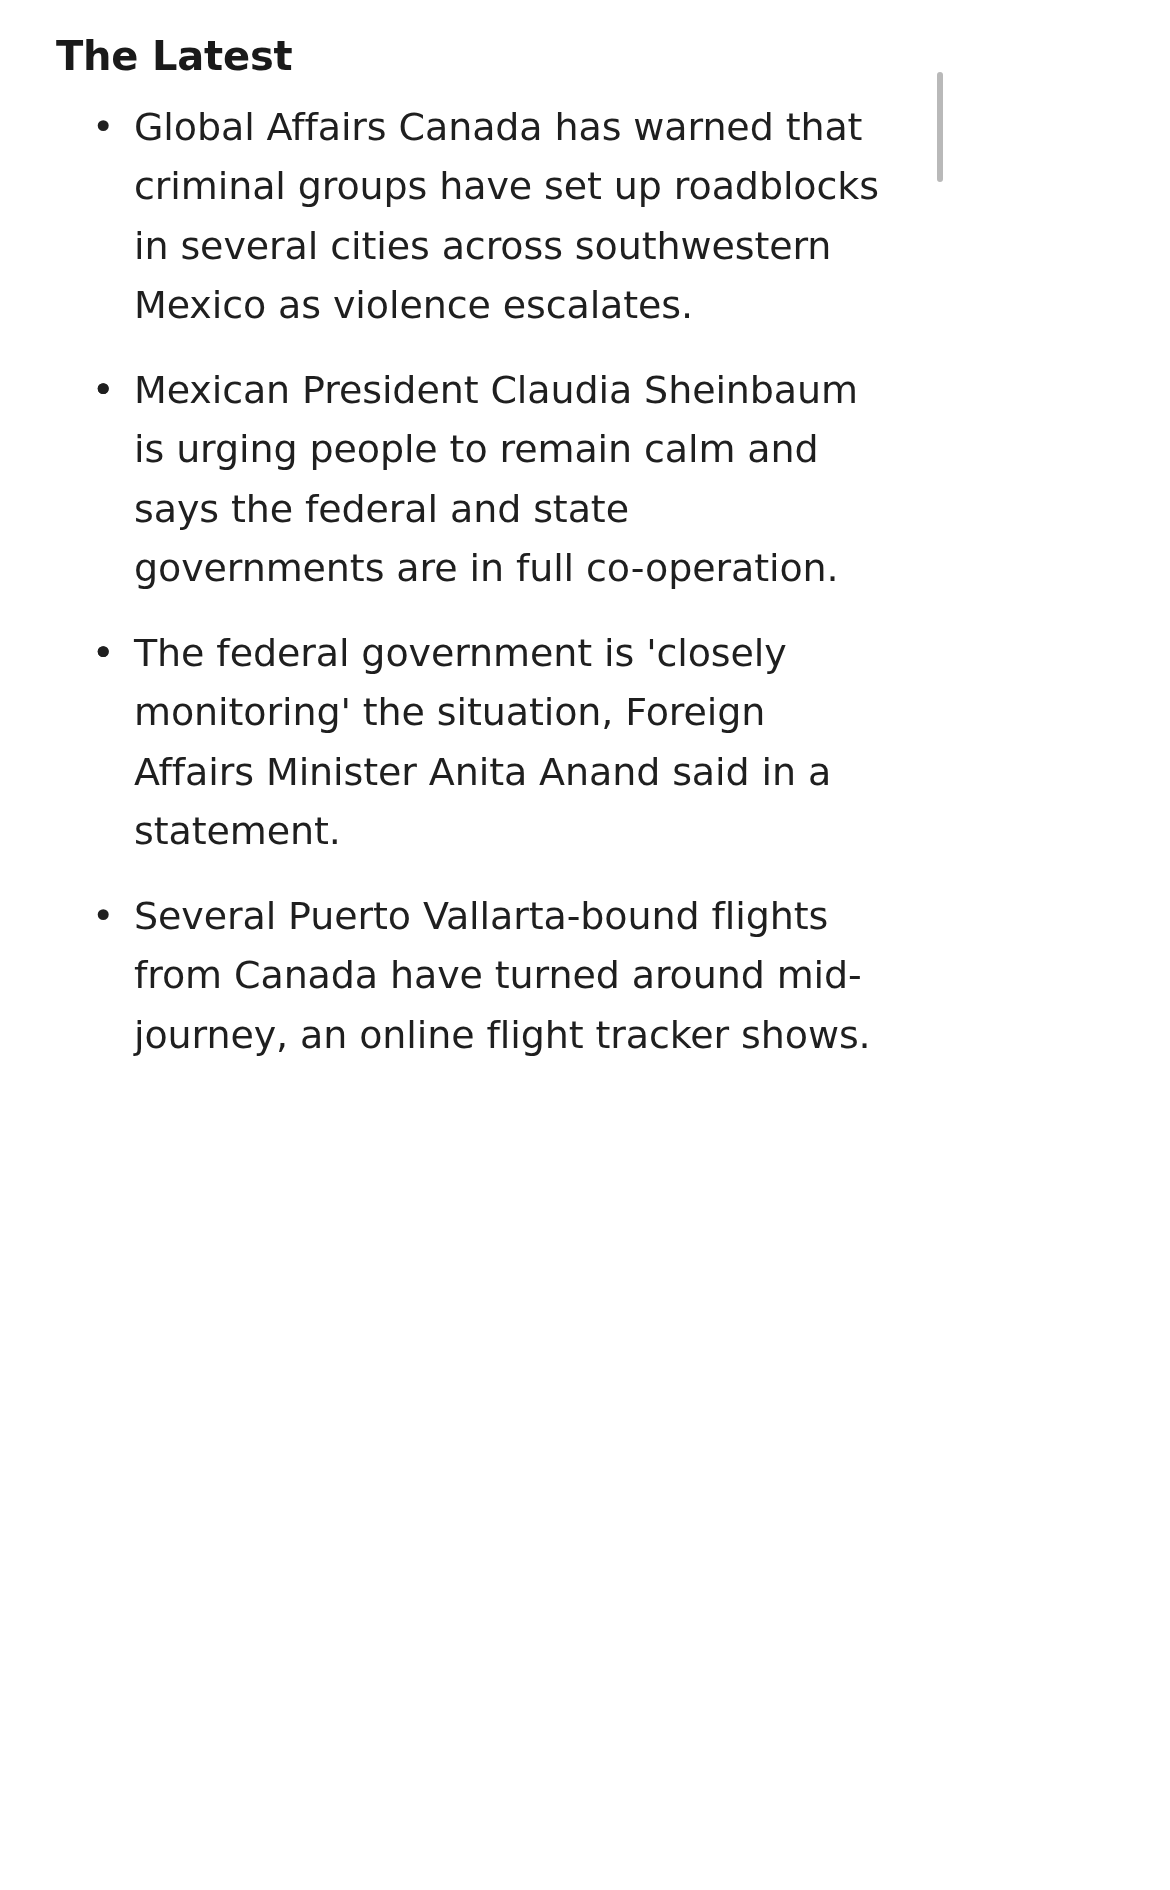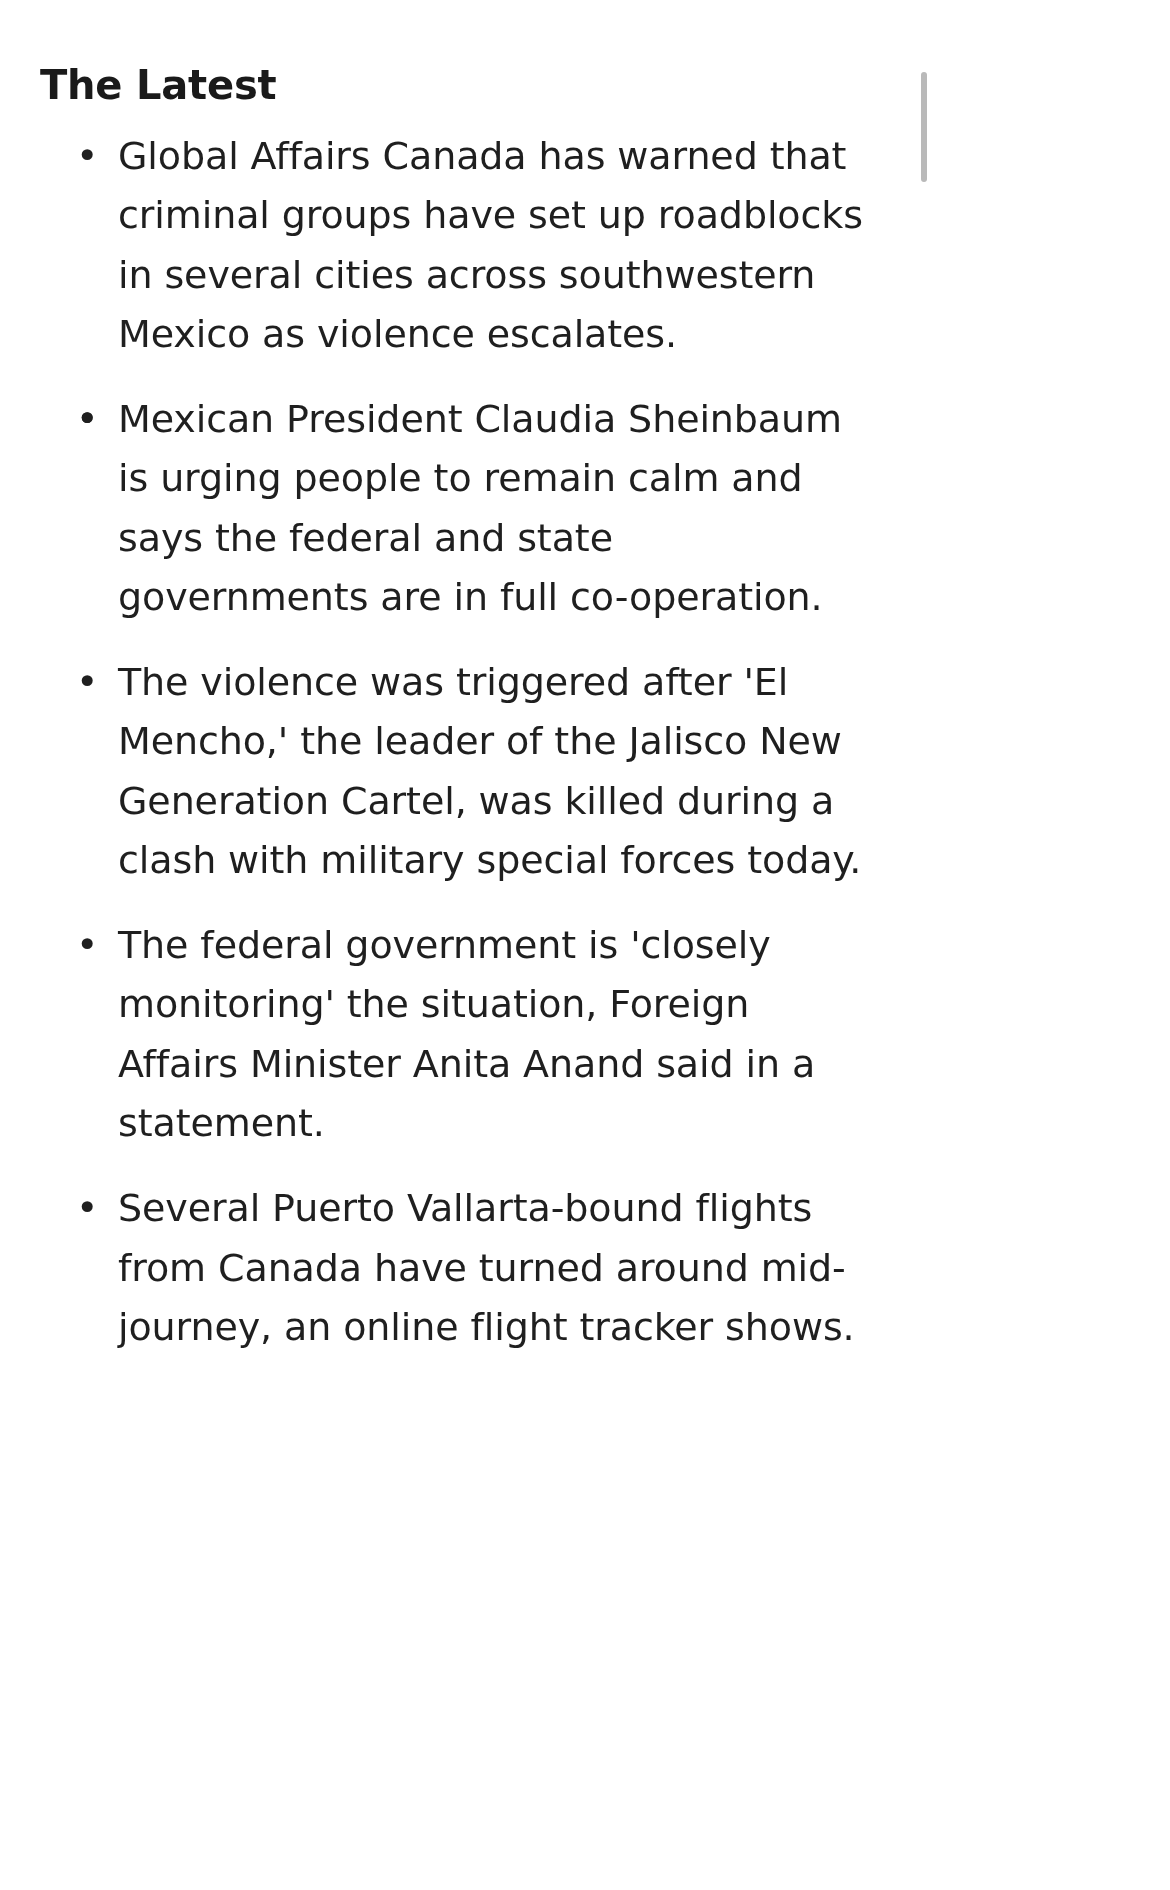--- a/index.html
+++ b/index.html
@@ -13,21 +13,22 @@
     overflow: hidden;
     font-family: "DejaVu Sans", sans-serif;
     color: #1a1a1a;
     position: relative;
   }
   .page {
     position: relative;
     width: 931px;
     height: 1890px;
     box-sizing: border-box;
-    padding: 61px 60px 0 40px;
+    padding: 32px 60px 0 40px;
+    margin-left: 16px;
   }
   .headline {
     font-size: 40px;
     font-weight: bold;
     line-height: 1.2;
     letter-spacing: -0.2px;
     margin: 0 0 18px 0;
     color: #1a1a1a;
   }
   ul.latest-list {
@@ -84,21 +85,20 @@
     </li>
     <li>
       <span class="bullet">•</span>
     </li>
     <li>
       <span class="bullet">•</span>
       <span>Mexican President Claudia Sheinbaum is urging people to remain calm and says the federal and state governments are in full co-operation.</span>
     </li>
     <li>
       <span class="bullet">•</span>
-      <span>The violence was triggered after 'El Mencho,' the leader of the Jalisco New Generation Cartel, was killed during a clash with military special forces today.</span>
     </li>
     <li>
       <span class="bullet">•</span>
       <span>The federal government is 'closely monitoring' the situation, Foreign Affairs Minister Anita Anand said in a statement.</span>
     </li>
     <li>
       <span class="bullet">•</span>
       <span>Several Puerto Vallarta-bound flights from Canada have turned around mid-journey, an online flight tracker shows.</span>
     </li>
   </ul>

